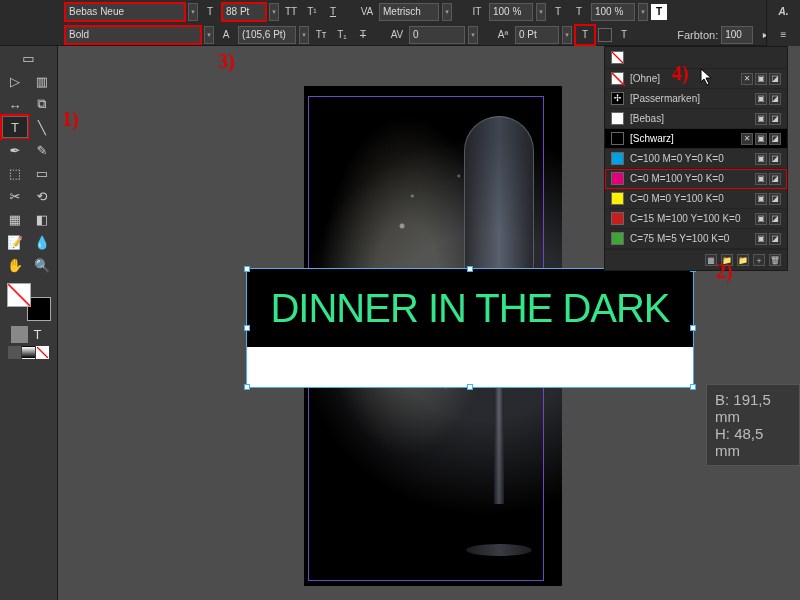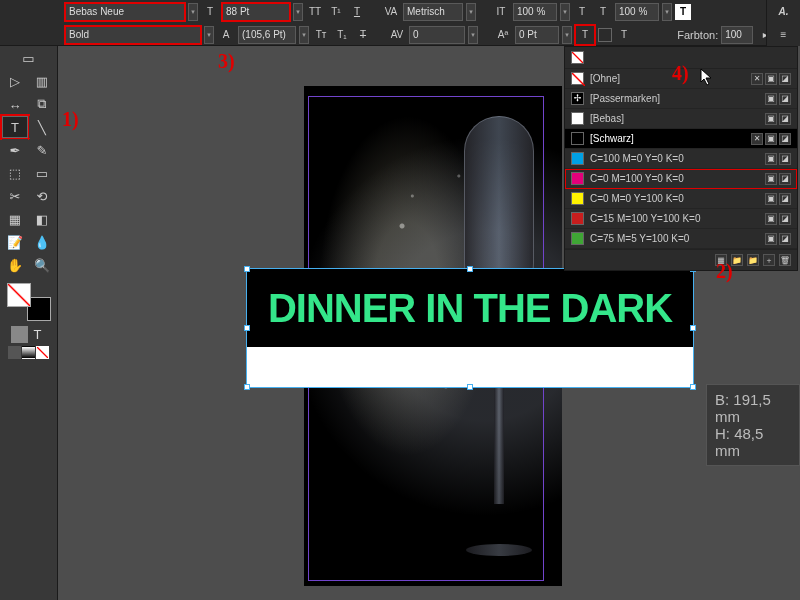--- a/index.html
+++ b/index.html
@@ -44,26 +44,26 @@
       border-radius:35px 35px 50% 50% / 35px 35px 30% 30%; border:1px solid rgba(200,210,230,.3); }
     .stem { position:absolute; top:208px; left:40px; width:10px; height:180px;
       background:linear-gradient(90deg, rgba(30,30,35,.9), rgba(170,180,200,.4), rgba(30,30,35,.9)); }
     .base { position:absolute; bottom:0; left:12px; width:66px; height:12px;
       background:linear-gradient(90deg, rgba(30,30,35,.9), rgba(160,170,190,.35), rgba(30,30,35,.9));
       border-radius:50%; }
 
     .frame { position:absolute; top:50px; left:250px; width:236px; height:485px; border:1px solid #7144cc; pointer-events:none; }
     .txtbox { position:absolute; top:222px; left:188px; width:448px; height:120px; border:1px solid #46b0f0; background:transparent; }
     .txtbg { position:absolute; top:0; left:0; right:0; height:78px; background:transparent; }
-    .bigtext { position:absolute; top:0; left:0; right:0; height:78px; display:flex; align-items:center; justify-content:center; font-family:"Arial Black",Impact,sans-serif; font-weight:700; font-size:40px; letter-spacing:-1px; color:#34e68a; background:#000; white-space:nowrap; }
+    .bigtext { position:absolute; top:0; left:0; right:0; height:78px; display:flex; align-items:center; justify-content:center; font-family:"Arial Black",Impact,sans-serif; font-weight:400; font-size:40px; letter-spacing:-1px; color:#34e68a; background:#000; white-space:nowrap; }
     .txtlow { position:absolute; top:78px; left:0; right:0; bottom:0; background:#fff; }
     .handle { position:absolute; width:6px; height:6px; background:#fff; border:1px solid #46b0f0; }
 
     
-    .panel { position:absolute; top:0; right:2px; width:234px; background:#2b2b2b; border:1px solid #1a1a1a; font-size:10px; }
+    .panel { position:absolute; top:0; right:12px; width:184px; background:#2b2b2b; border:1px solid #1a1a1a; font-size:10px; }
     .p-head { display:flex; align-items:center; height:22px; padding:0 6px; gap:6px; border-bottom:1px solid #222; }
     .sw-row { display:flex; align-items:center; height:20px; padding:0 6px; gap:6px; border-bottom:1px solid #242424; }
     .sw-row.sel { background:#000000; color:#fff; }
     .sw-row.rowhl { outline:1px solid #e00000; outline-offset:-1px; }
     .chip { width:13px; height:13px; border:1px solid #666; flex-shrink:0; }
     .tail { margin-left:auto; display:flex; gap:2px; align-items:center; }
     .tinybtn { width:12px; height:12px; border:1px solid #555; background:#333; font-size:8px; display:flex; align-items:center; justify-content:center; color:#ccc; }
     .p-foot { display:flex; justify-content:flex-end; gap:4px; padding:4px 6px; border-top:1px solid #222; }
 
     
@@ -135,21 +135,21 @@
         <span style="position:absolute;inset:0;background:linear-gradient(to top right,transparent 42%,red 50%,transparent 58%)"></span>
       </div>
   </div>
 </div>
 
 <div class="ctrl">
   <div class="ctrl-row">
     <div class="field hl-red" style="width:120px">Bebas Neue</div>
       <div class="dd">▾</div>
     <span class="ic">T</span>
-    <div class="field hl-red" style="width:68px">88 Pt</div>
+    <div class="field hl-red" style="width:44px">88 Pt</div>
       <div class="dd">▾</div>
     <span class="ic">TT</span>
     <span class="ic">T¹</span>
     <span class="ic" style="text-decoration:underline">T</span>
     <span style="width:10px"></span>
     <span class="ic">VA</span>
     <div class="field" style="width:60px">Metrisch</div>
       <div class="dd">▾</div>
     <span style="width:10px"></span>
     <span class="ic">IT</span>

